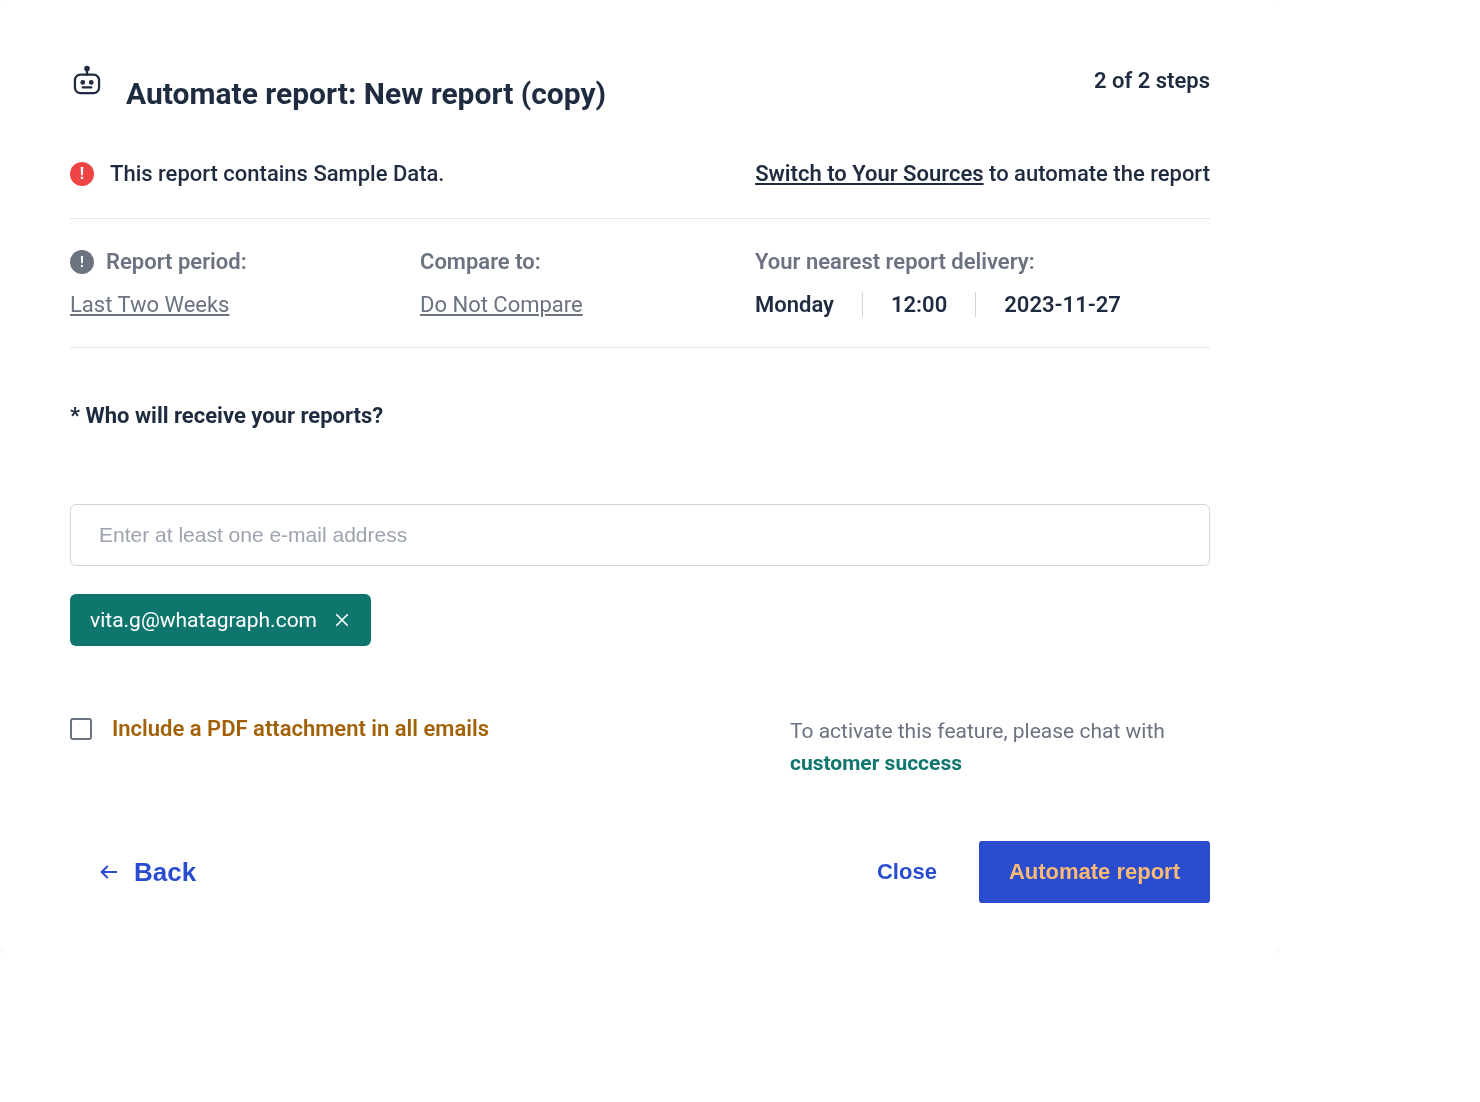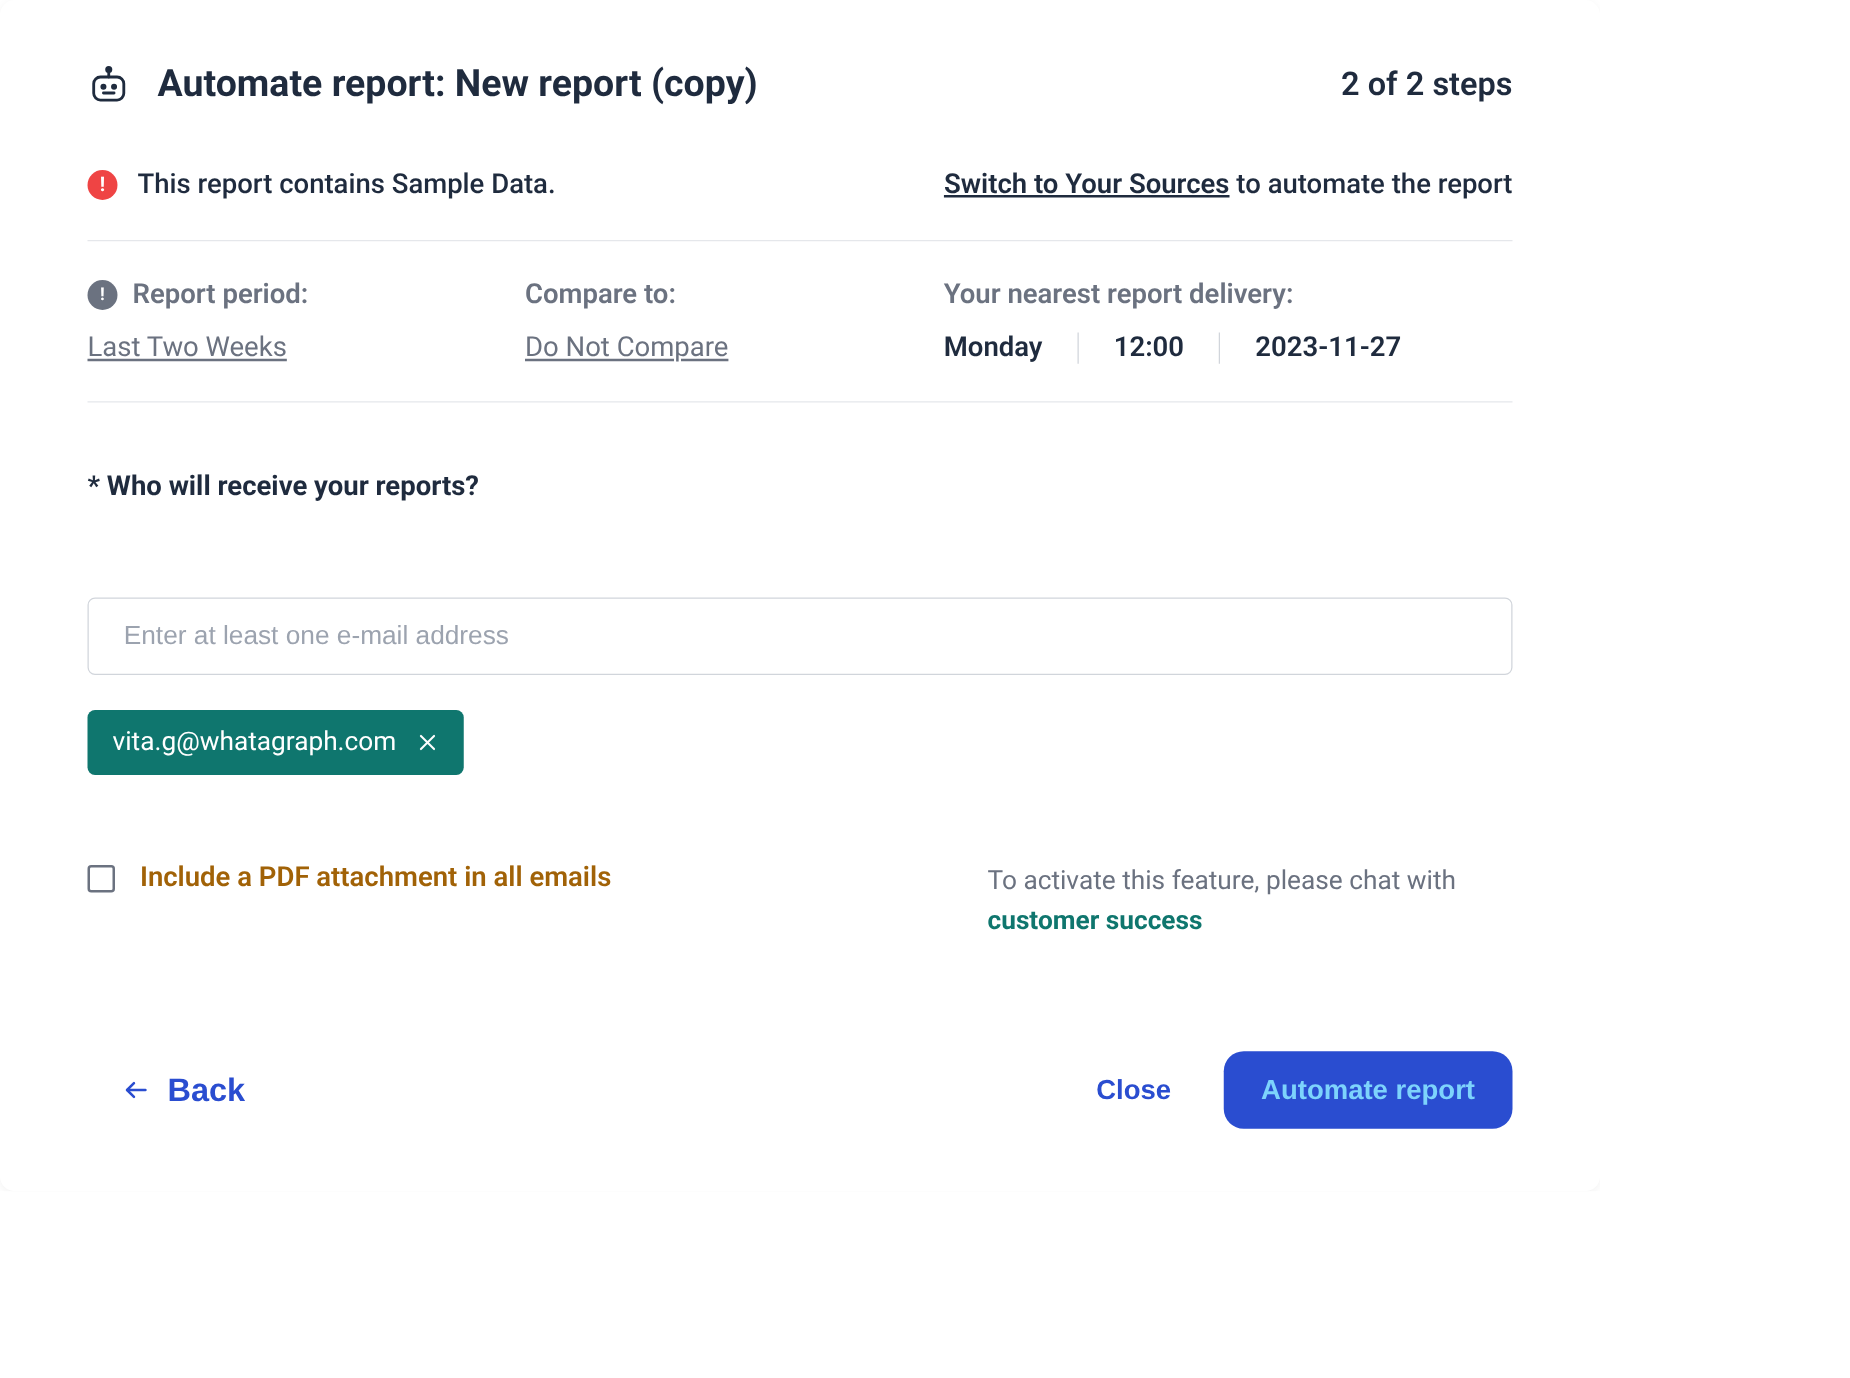--- a/index.html
+++ b/index.html
@@ -38,23 +38,24 @@
     height: 34px;
     display: flex;
     align-items: center;
     justify-content: center;
     color: #1f2b3e;
   }
   .title {
     font-size: 30px;
     font-weight: 700;
     color: #1f2b3e;
+    margin-top: 26px;
   }
   .step-indicator {
-    font-size: 26px;
+    font-size: 22px;
     font-weight: 600;
     color: #1f2b3e;
   }
   .warning-row {
     display: flex;
     align-items: center;
     justify-content: space-between;
     padding-bottom: 32px;
     border-bottom: 1px solid #e5e7eb;
   }
@@ -255,24 +256,24 @@
     font-weight: 600;
     color: #2a4dd0;
     background: none;
     border: none;
     cursor: pointer;
     padding: 10px 10px;
   }
   .submit-btn {
     font-size: 22px;
     font-weight: 600;
-    color: #7dd3fc;
+    color: #fdba74;
     background: #2a4dd0;
     border: none;
-    border-radius: 16px;
+    border-radius: 3px;
     padding: 18px 30px;
     cursor: pointer;
   }
 </style>
 </head>
 <body>
 
 <div class="modal">
 
   <div class="header">

